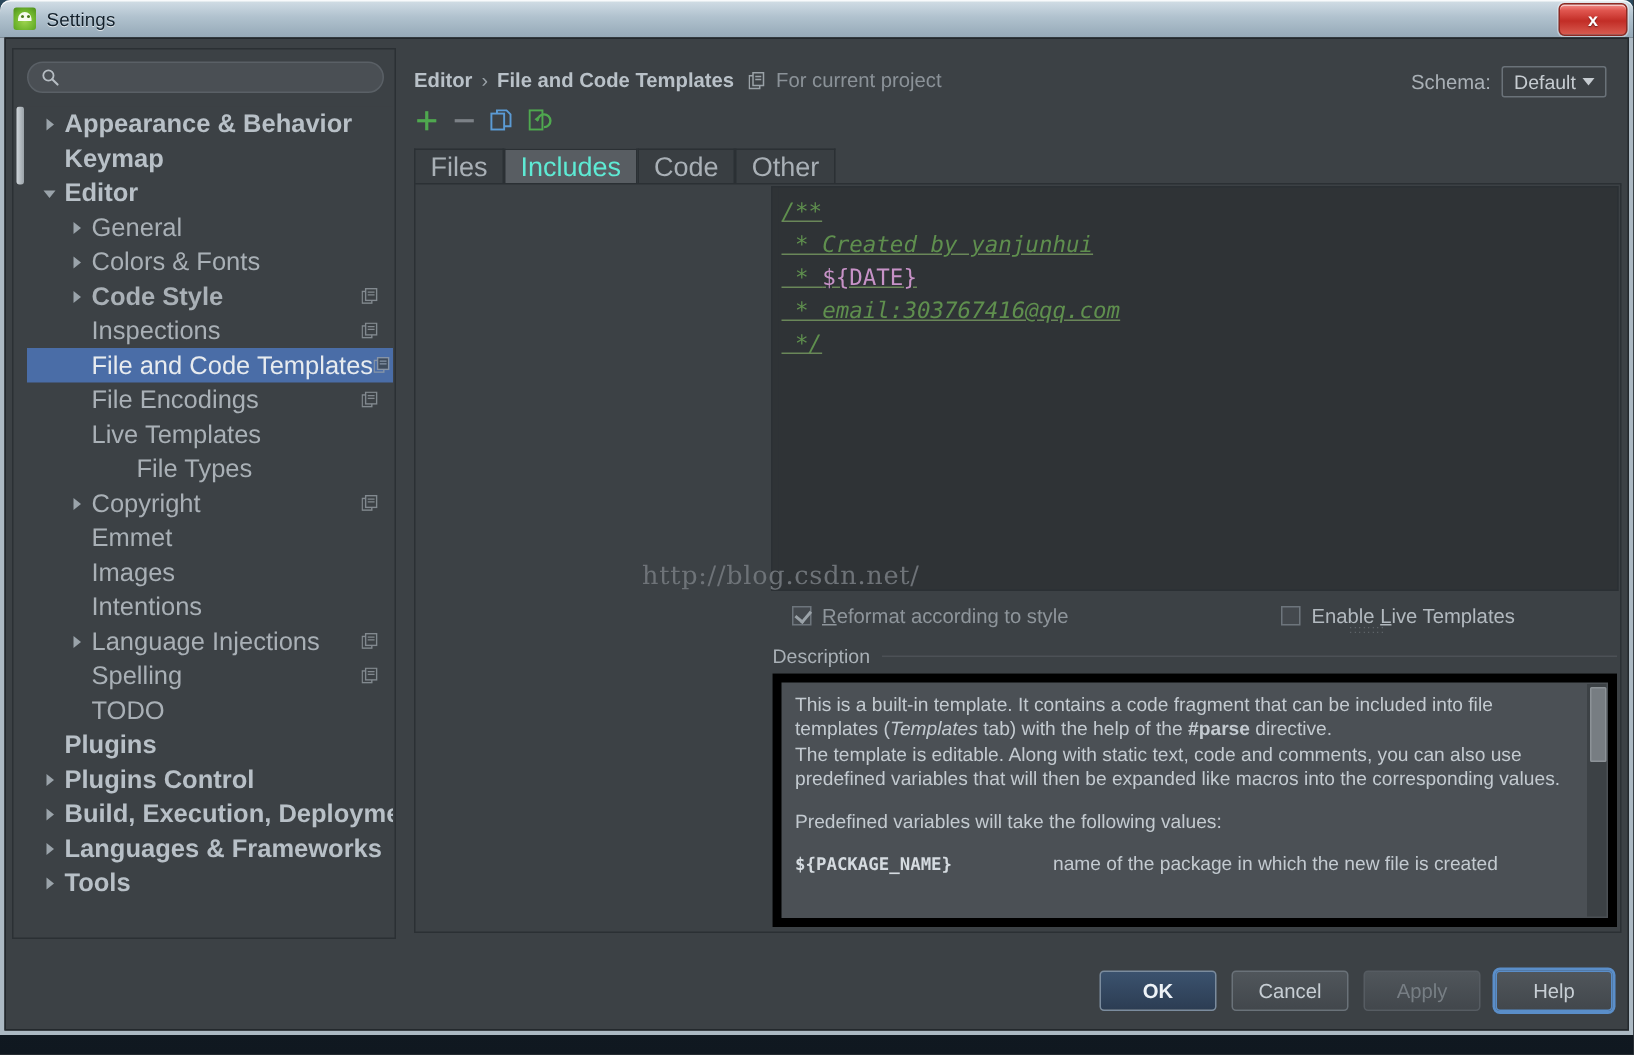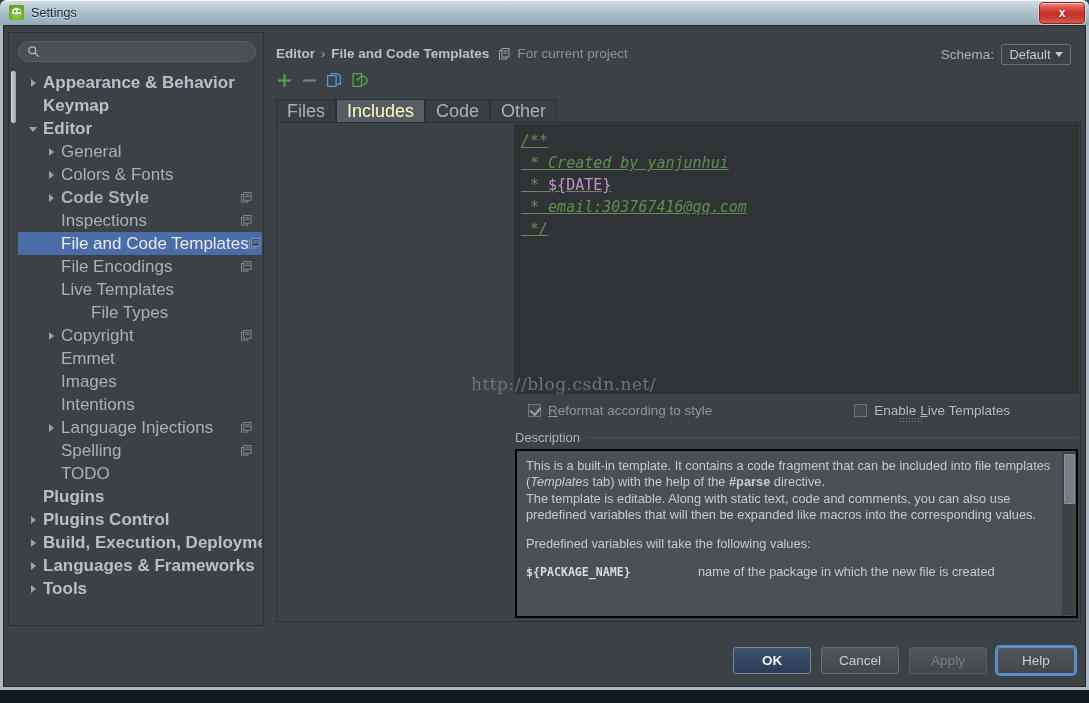--- a/index.html
+++ b/index.html
@@ -186,21 +186,21 @@
     position:absolute; left:8px; top:64px; right:0; height:27px;
     display:flex; align-items:flex-end;
     border-bottom:1px solid #2b3034;
   }
   .tab{
     height:24px; padding:0 10px; display:flex; align-items:center;
     font-size:18px; color:#a9b0b6; background:#393e42;
     border:1px solid #2b3034; border-bottom:none; margin-right:0px;
     cursor:pointer; box-sizing:border-box;
   }
-  .tab.active{ background:#585d62; color:#fef9c3; }
+  .tab.active{ background:#585d62; color:#5eead4; }
   .tabs .tabfill{ flex:1 1 auto; height:1px; }
 
   .panel{
     position:absolute; left:8px; top:90px; right:0px; bottom:4px;
     border:1px solid #2b3034; box-sizing:border-box;
     background:#3c4145;
   }
   
   .tmpl-list{
     position:absolute; left:1px; top:1px; width:235px; bottom:1px;
@@ -259,21 +259,21 @@
 
   .desc-head{
     position:absolute; left:238px; top:305px; right:2px; height:18px;
     display:flex; align-items:center; gap:8px;
   }
   .desc-head .t{ font-size:13px; color:#a9b0b6; }
   .desc-head .rule{ flex:1 1 auto; height:1px; background:#4c5156; }
 
   .desc-box{
     position:absolute; left:238px; top:326px; right:2px; bottom:3px;
-    background:#4b5055; border:2px solid #000000; box-sizing:border-box;
+    background:#4b5055; border:6px solid #000000; box-sizing:border-box;
     overflow:hidden;
   }
   .desc-text{
     position:absolute; left:9px; top:7px; right:20px;
     font-size:12.8px; line-height:16.4px; color:#c3cad0;
     font-family:"Liberation Sans",sans-serif;
   }
   .desc-text p{ margin:0 0 12px 0; }
   .desc-text .it{ font-style:italic; }
   .desc-text .bd{ font-weight:bold; }
@@ -286,21 +286,21 @@
     position:absolute; right:1px; top:1px; width:13px; bottom:1px;
     background:#3c4145;
   }
   .desc-thumb{
     position:absolute; left:2px; top:2px; width:9px; height:48px;
     background:#777d82; border:1px solid #8c9297; border-radius:1px;
   }
 
   
   .watermark{
-    position:absolute; left:467px; top:348px;
+    position:absolute; left:424px; top:348px;
     font-family:"DejaVu Serif", serif; font-size:17px;
     color:#6e7378; letter-spacing:.5px; pointer-events:none;
   }
 
   
   .btnbar{
     position:absolute; right:10px; bottom:12px; display:flex; gap:10px;
   }
   .btn{
     min-width:78px; height:27px; box-sizing:border-box;

